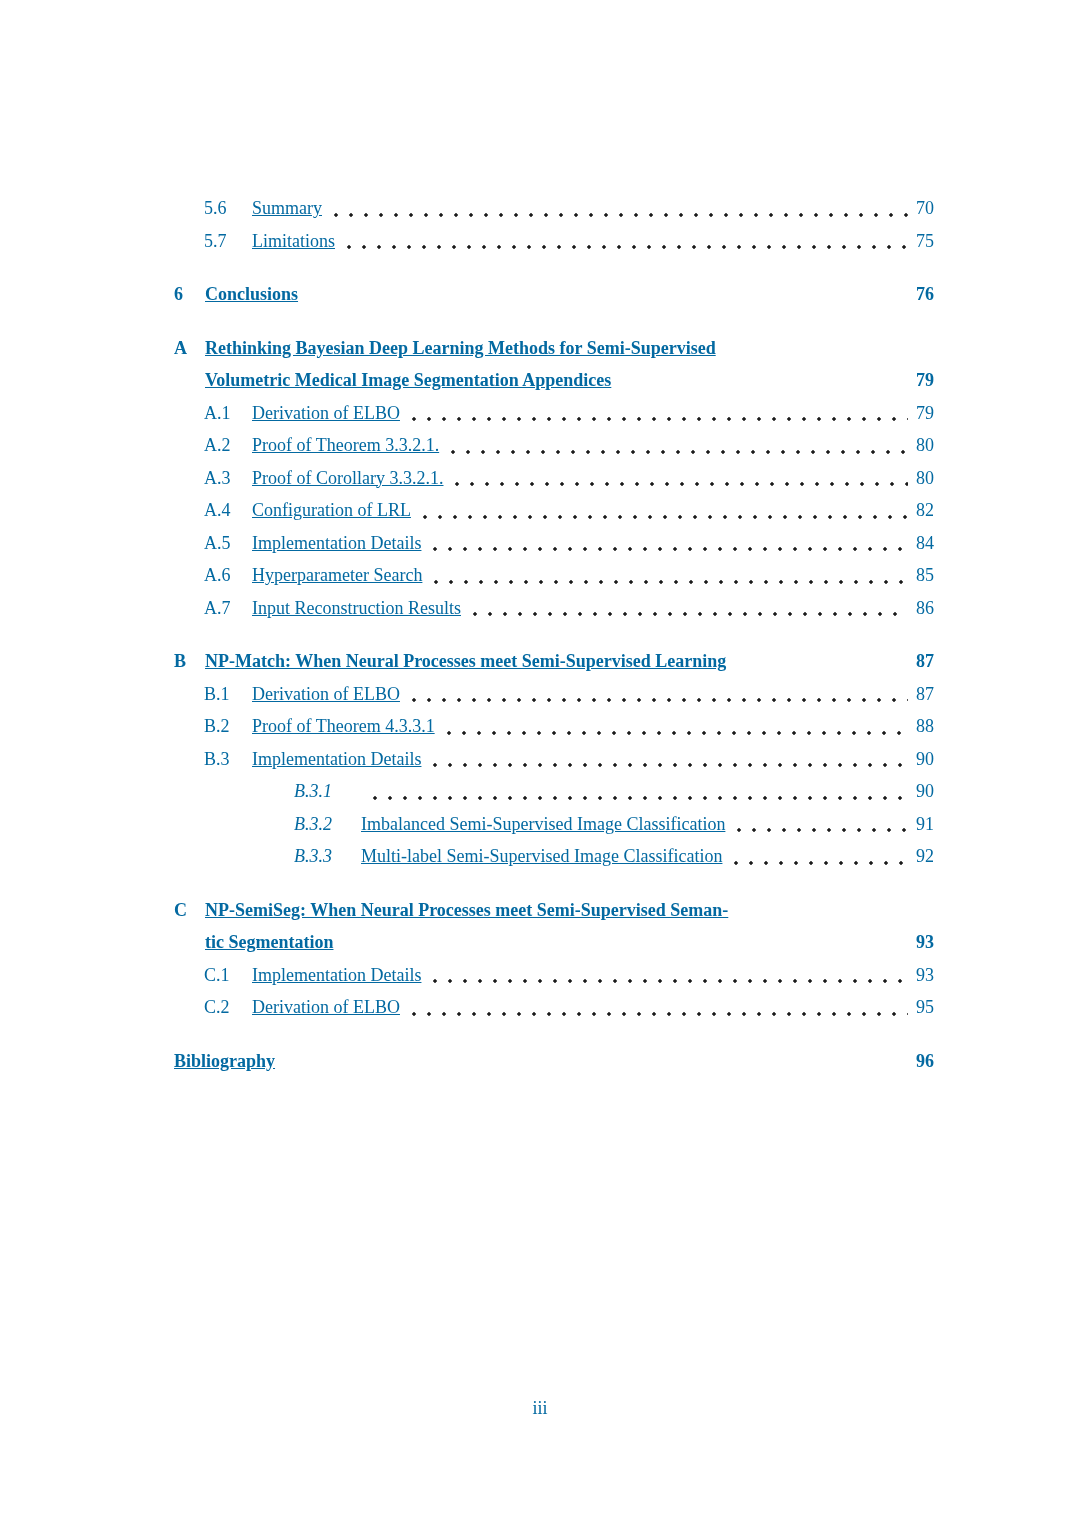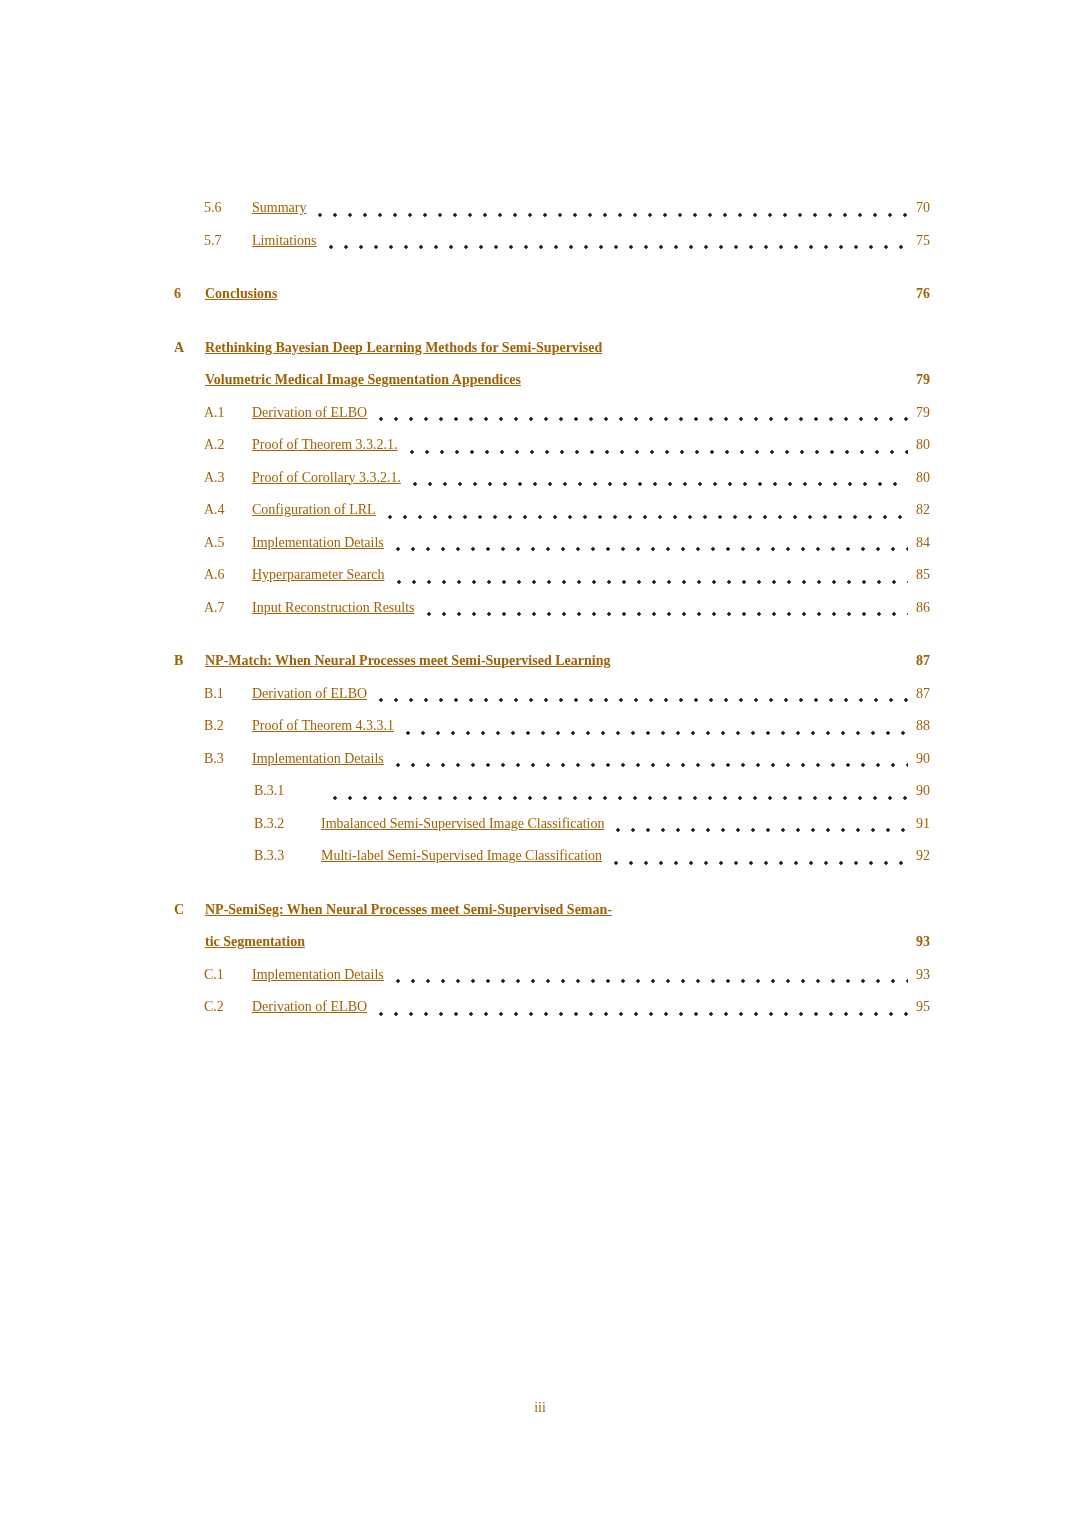--- a/index.html
+++ b/index.html
@@ -5,23 +5,23 @@
   html, body {
     margin: 0;
     padding: 0;
     background: #ffffff;
   }
   .doc-page {
     position: relative;
     width: 1080px;
     height: 1528px;
     background: #ffffff;
-    color: #a16207;
+    color: #0369a1;
     font-family: "Liberation Serif", "DejaVu Serif", serif;
-    font-size: 14px;
+    font-size: 18px;
     overflow: hidden;
   }
   .toc {
     position: absolute;
     top: 192px;
     left: 174px;
     width: 782px;
   }
   .row {
     display: flex;
@@ -51,21 +51,21 @@
     background-image: radial-gradient(circle at 2px 2px, #1b1b1b 1.45px, rgba(0,0,0,0) 1.95px);
     background-size: 15px 4px;
     background-repeat: repeat-x;
   }
   .pnum {
     flex: 0 0 40px;
     text-align: left;
   }
   
   .section .label    { margin-left: 30px; width: 48px; }
-  .subsection .label { margin-left: 80px; width: 67px; }
+  .subsection .label { margin-left: 120px; width: 67px; font-style: italic; }
   .chapter .label,
   .chapter-cont .label { width: 31px; }
   
   .chapter, .chapter-cont, .chapter-plain {
     font-weight: 700;
   }
   .chapter, .chapter-plain {
     margin-top: 21px;
   }
   .footer {
@@ -212,17 +212,23 @@
     <span class="text">Implementation Details</span>
     <span class="leader visible"></span>
     <span class="pnum">93</span>
   </div>
       <div class="row section">
     <span class="label">C.2</span>
     <span class="text">Derivation of ELBO</span>
     <span class="leader visible"></span>
     <span class="pnum">95</span>
   </div>
+      <div class="row chapter-plain">
+
+    <span class="text">Bibliography</span>
+    <span class="leader"></span>
+    <span class="pnum">96</span>
+  </div>
     </main>
   <div class="footer">
     <span>iii</span>
   </div>
 </div>
 
 </body></html>

